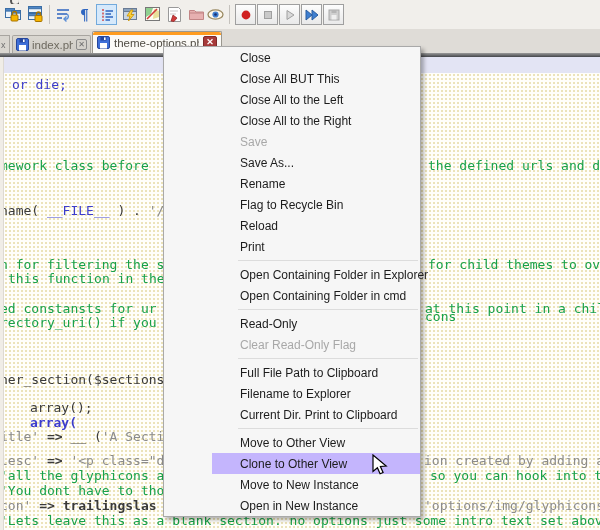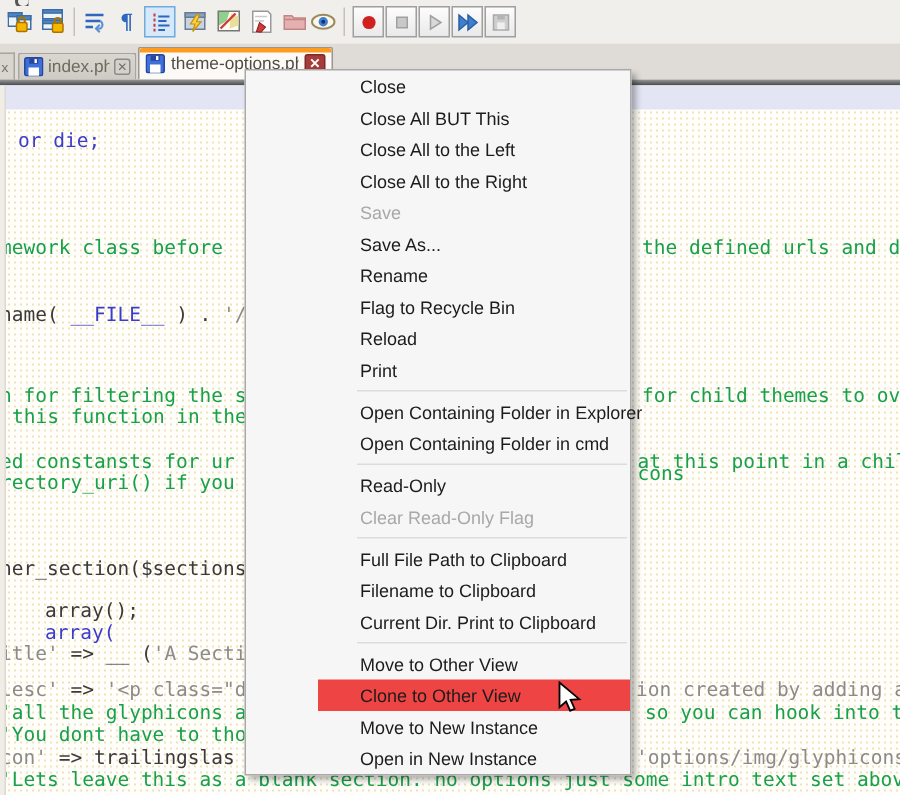--- a/index.html
+++ b/index.html
@@ -51,34 +51,34 @@
     background-image:radial-gradient(#ece3ba 1px,transparent 1px);
     background-size:4px 4px;
   }
   #caret-line{position:absolute;left:0;top:0;width:600px;height:16px;background:#e3e4f4;}
   .code-line{position:absolute;font-family:"DejaVu Sans Mono","Liberation Mono",monospace;
     font-size:13px;line-height:15px;white-space:pre;}
   .c-green{color:#18a14a;}
   .c-blue{color:#3c3ccc;}
   .c-str{color:#8b8b8b;}
   .c-plain{color:#3a3a3a;}
-  .c-bold{font-weight:normal;}
+  .c-bold{font-weight:bold;}
   #editor-leftstrip{position:absolute;left:0;top:57px;width:3px;height:473px;background:#f0ede7;border-right:1px solid #ddd9d2;}
   
   #context-menu{
     position:absolute;left:163px;top:46px;width:258px;height:471px;
     background:#f6f6f6;border:1px solid #a9a9a9;box-sizing:border-box;
     box-shadow:3px 3px 4px rgba(0,0,0,0.3);
     padding-top:0px;
     padding-left:48px;
   }
   .menu-item{height:21px;display:flex;align-items:center;padding-left:28px;
     font-size:12px;color:#1c1c1c;white-space:nowrap;}
   .menu-item.disabled{color:#a8a8a8;}
-  .menu-item.highlighted{background:#ef4444;}
+  .menu-item.highlighted{background:#c4b5fd;}
   .menu-sep{height:7px;display:flex;align-items:center;}
   .menu-sep div{height:1px;background:#dcdcdc;margin-left:26px;margin-right:2px;flex:1;}
   
   #mouse-cursor{position:absolute;left:372px;top:454px;z-index:50;}
 </style>
 </head>
 <body>
 
 <div id="toolbar">
   <div class="tb-frag">
@@ -203,21 +203,21 @@
     </svg>
     <span class="tab-label">theme-options.php</span>
     <span class="close-active">✕</span>
   </div>
 </div>
 <div id="tab-divider"></div>
 
 <div id="editor">
   <div id="caret-line"></div>
   <div id="code-layer">
-      <div class="code-line" style="left: 12px; top: 30px;"><span class="c-blue">or die;</span></div>
+      <div class="code-line" style="left: 12px; top: 20px;"><span class="c-blue">or die;</span></div>
       <div class="code-line" style="left: 0px; top: 101px;"><span class="c-green">mework class before</span></div>
       <div class="code-line" style="left: 428px; top: 101px;"><span class="c-green">the defined urls and di</span></div>
       <div class="code-line" style="left: 0px; top: 146px;"><span class="c-plain">name( </span><span class="c-blue">__FILE__</span><span class="c-plain"> ) . </span><span class="c-str">'/</span></div>
       <div class="code-line" style="left: 0px; top: 200px;"><span class="c-green">n for filtering the s</span></div>
       <div class="code-line" style="left: 428px; top: 200px;"><span class="c-green">for child themes to ove</span></div>
       <div class="code-line" style="left: 8px; top: 214px;"><span class="c-green">this function in the</span></div>
       <div class="code-line" style="left: 0px; top: 244px;"><span class="c-green">ed constansts for ur</span></div>
       <div class="code-line" style="left: 425px; top: 244px;"><span class="c-green">at this point in a child</span></div>
       <div class="code-line" style="left: 0px; top: 258px;"><span class="c-green">rectory_uri() if you</span></div>
       <div class="code-line" style="left: 425px; top: 252px;"><span class="c-green">cons</span></div>
@@ -255,21 +255,21 @@
     <div class="menu-item">Open Containing Folder in cmd</div>
     <div class="menu-sep">
       <div></div>
     </div>
     <div class="menu-item">Read-Only</div>
     <div class="menu-item disabled">Clear Read-Only Flag</div>
     <div class="menu-sep">
       <div></div>
     </div>
     <div class="menu-item">Full File Path to Clipboard</div>
-    <div class="menu-item">Filename to Clipboard</div>
+    <div class="menu-item">Filename to Explorer</div>
     <div class="menu-item">Current Dir. Print to Clipboard</div>
     <div class="menu-sep">
       <div></div>
     </div>
     <div class="menu-item">Move to Other View</div>
     <div class="menu-item highlighted">Clone to Other View</div>
     <div class="menu-item">Move to New Instance</div>
     <div class="menu-item">Open in New Instance</div>
   </div>
 

